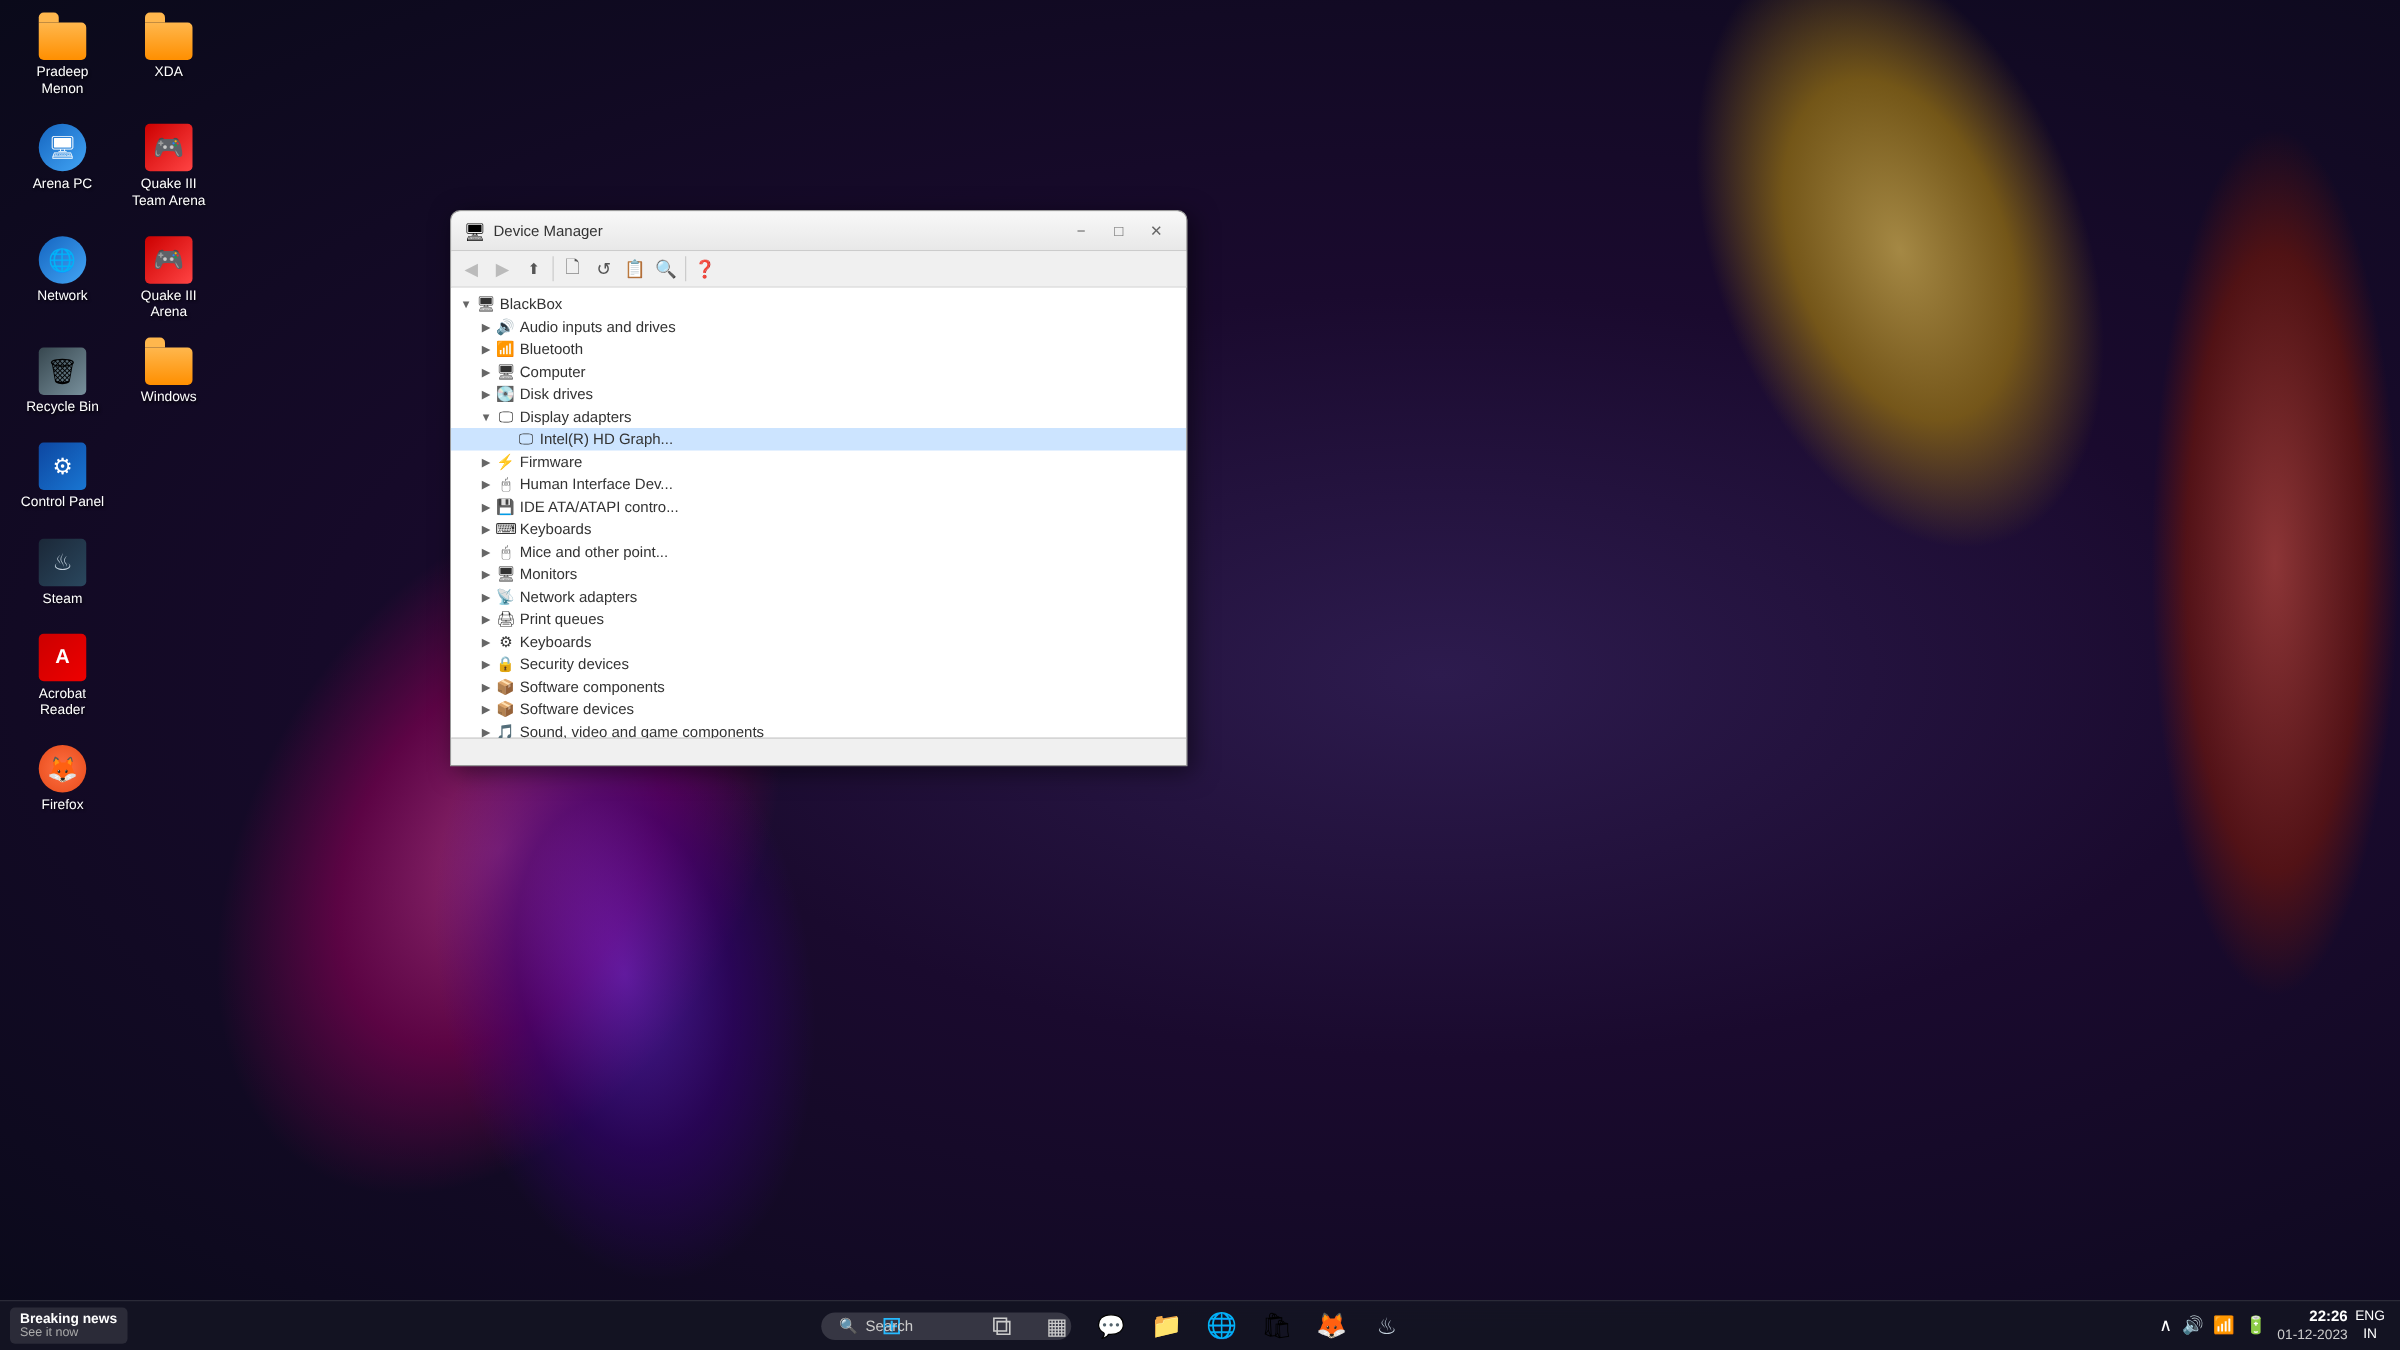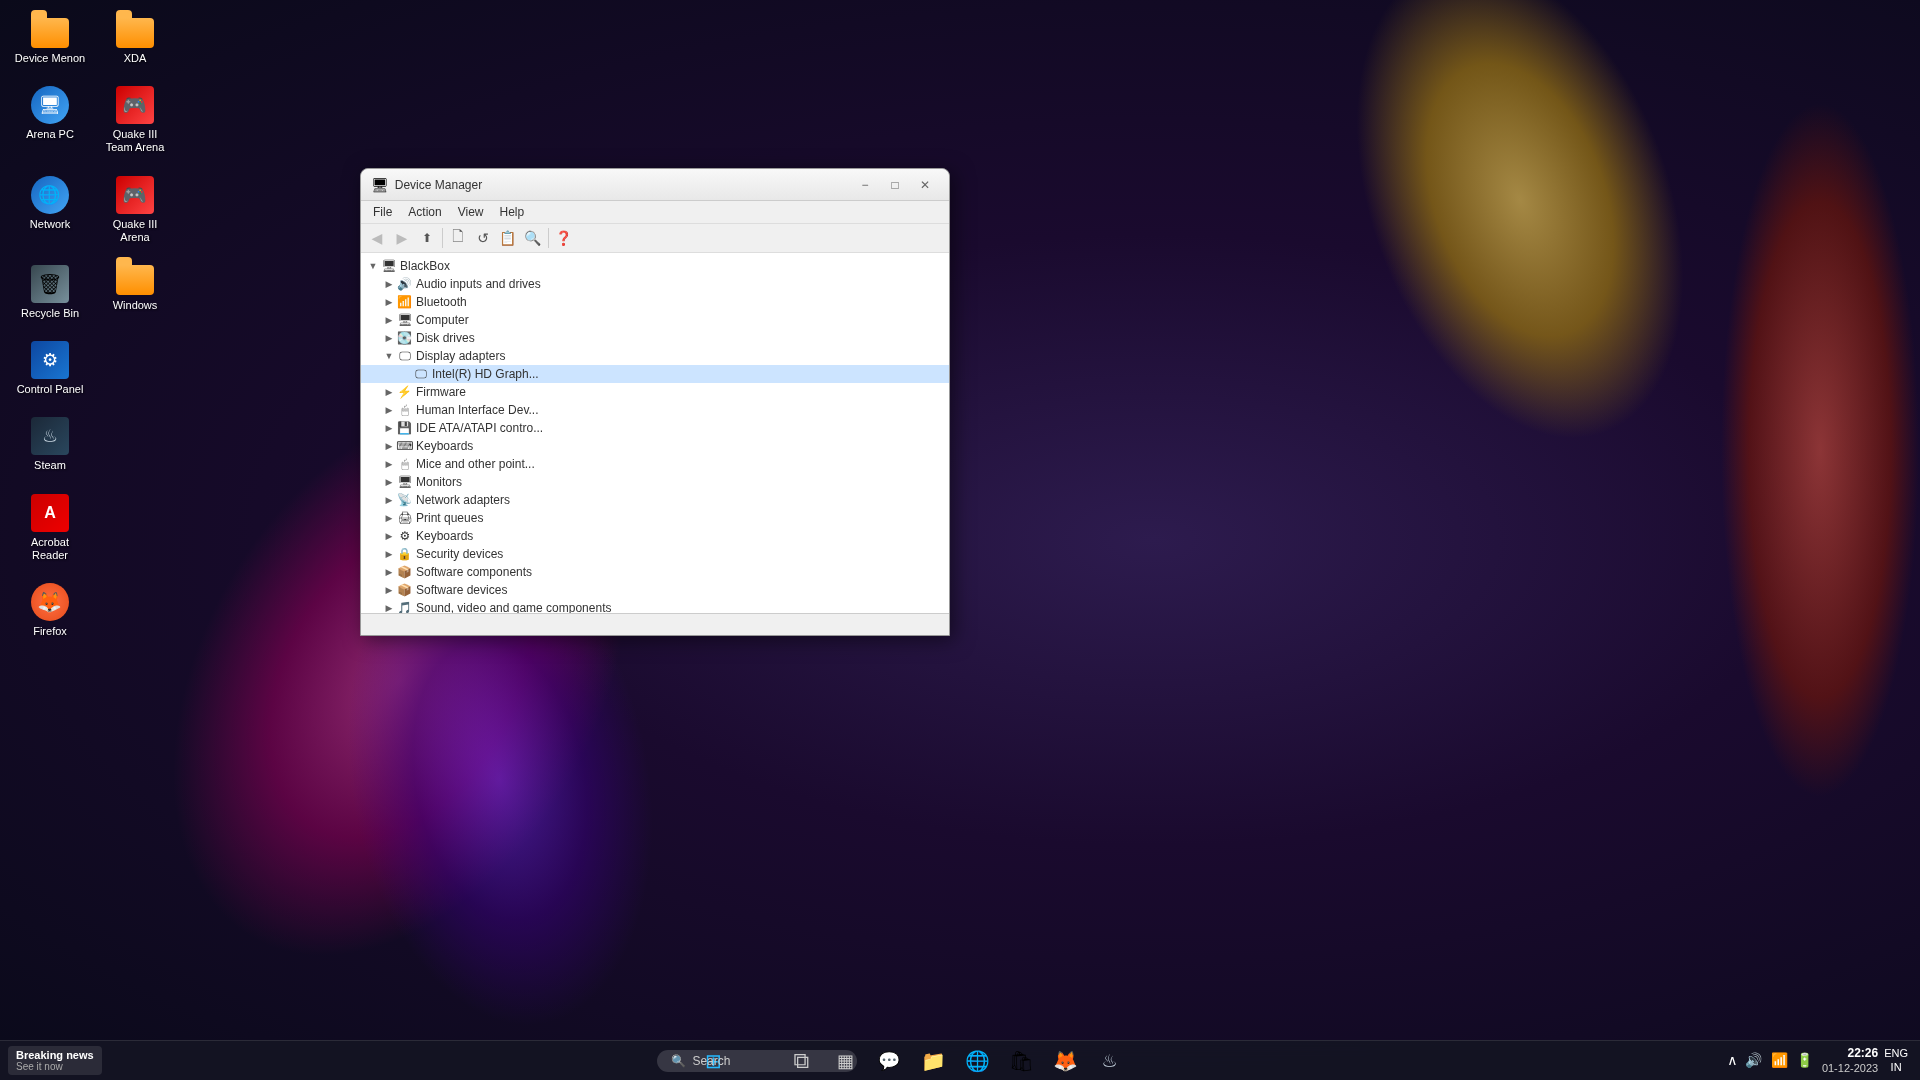--- a/index.html
+++ b/index.html
@@ -502,21 +502,21 @@
   <div class="bg-shape1"></div>
   <div class="bg-shape2"></div>
   <div class="bg-shape3"></div>
   <div class="bg-shape4"></div>
 
   <div class="desktop-icons">
 
     <div class="icon-row">
       <div class="desktop-icon">
         <div class="folder-icon"></div>
-        <span class="icon-label">Device Menon</span>
+        <span class="icon-label">Pradeep Menon</span>
       </div>
       <div class="desktop-icon">
         <div class="folder-icon"></div>
         <span class="icon-label">XDA</span>
       </div>
     </div>
 
     <div class="icon-row">
       <div class="desktop-icon">
         <div class="network-icon" style="background: linear-gradient(135deg, #1565c0, #42a5f5);">🖥</div>
@@ -587,26 +587,20 @@
         <span class="window-icon">🖥</span>
         <span class="window-title-text">Device Manager</span>
       </div>
       <div class="window-controls">
         <div class="win-btn">−</div>
         <div class="win-btn">□</div>
         <div class="win-btn close">✕</div>
       </div>
     </div>
 
-    <div class="menu-bar">
-      <div class="menu-item">File</div>
-      <div class="menu-item">Action</div>
-      <div class="menu-item">View</div>
-      <div class="menu-item">Help</div>
-    </div>
 
     <div class="toolbar">
       <div class="toolbar-btn disabled">◀</div>
       <div class="toolbar-btn disabled">▶</div>
       <div class="toolbar-btn" style="font-size:12px;">⬆</div>
       <div class="toolbar-separator"></div>
       <div class="toolbar-btn" title="Properties">🗋</div>
       <div class="toolbar-btn" title="Update Driver">↺</div>
       <div class="toolbar-btn">📋</div>
       <div class="toolbar-btn">🔍</div>

